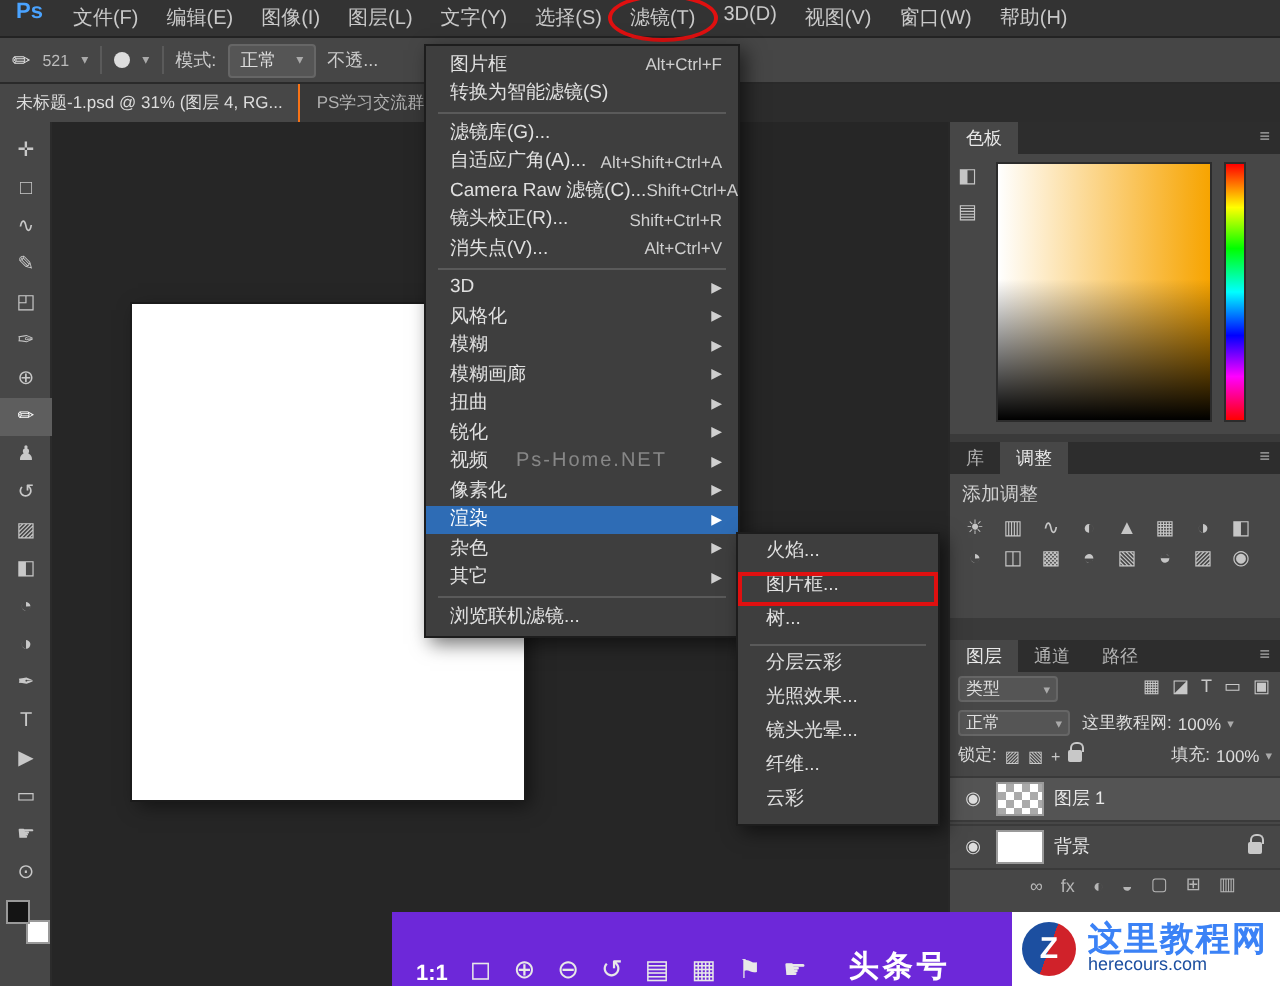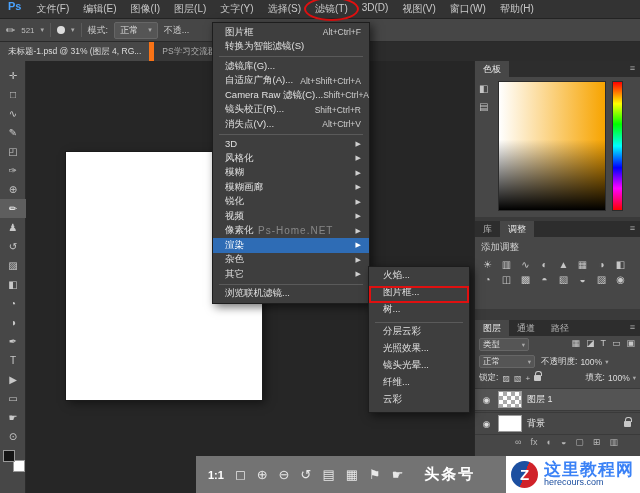--- a/index.html
+++ b/index.html
@@ -16,21 +16,21 @@
   .optionsbar{position:absolute;top:19px;left:0;right:0;height:23px;background:#464646;border-bottom:1px solid #2a2a2a;display:flex;align-items:center;gap:6px;padding-left:6px;font-size:9px;color:#ccc;z-index:4}
   .ob-ico{font-size:11px;color:#ddd}
   .ob-size{font-size:8px;color:#bbb}
   .ob-caret{font-size:7px;color:#aaa}
   .ob-div{width:1px;height:14px;background:#2e2e2e;border-right:1px solid #5a5a5a}
   .ob-dot{width:8px;height:8px;border-radius:50%;background:#ddd;display:inline-block}
   .osel{background:#555;border:1px solid #666;border-radius:2px;padding:1px 5px;display:flex;gap:10px;align-items:center;font-size:9px;color:#ddd}
 
   
   .tabbar{position:absolute;top:42px;left:0;right:0;height:19px;background:#2c2c2c;display:flex;z-index:4}
-  .doctab{height:19px;display:flex;align-items:center;padding:0 8px;font-size:8.5px;color:#b0b0b0;background:#383838;border-right:5px solid #f97316;white-space:nowrap;overflow:hidden}
+  .doctab{height:19px;display:flex;align-items:center;padding:0 8px;font-size:8.5px;color:#b0b0b0;background:#383838;border-right:1px solid #f97316;white-space:nowrap;overflow:hidden}
   .doctab.active{background:#474747;color:#ddd;max-width:172px}
 
   
   .toolcol{position:absolute;top:61px;left:0;width:26px;bottom:0;background:#474747;border-right:1px solid #2b2b2b;z-index:6}
   .tool{position:absolute;left:0;width:26px;height:19px;text-align:center;line-height:19px;font-size:10px;color:#c8c8c8}
   .tool.active{background:#5e5e5e;color:#fff}
   .fgbg{position:absolute;left:3px;width:22px;height:22px}
   .bgc{position:absolute;right:0;bottom:0;width:12px;height:12px;background:#fff;border:1px solid #999}
   .fgc{position:absolute;left:0;top:0;width:12px;height:12px;background:#141414;border:1px solid #999}
 
@@ -82,21 +82,21 @@
   .lrow{position:absolute;left:0;right:0;height:23px;display:flex;align-items:center;gap:5px;padding:0 5px;border-top:1px solid #3a3a3a;border-bottom:1px solid #3a3a3a}
   .lrow.sel{background:#545454}
   .eye{width:13px;text-align:center;font-size:9px;color:#ddd}
   .thumb{width:24px;height:17px;border:1px solid #9a9a9a;background:#fff;display:inline-block}
   .checker{background-color:#fff;background-image:linear-gradient(45deg,#aaa 25%,transparent 25%,transparent 75%,#aaa 75%),linear-gradient(45deg,#aaa 25%,transparent 25%,transparent 75%,#aaa 75%);background-size:8px 8px;background-position:0 0,4px 4px}
   .lname{font-size:9px;color:#e8e8e8}
   .rowlock{margin-left:auto;margin-right:4px}
   .lfooter{position:absolute;left:40px;top:101px;display:flex;gap:9px;font-size:9px;color:#b5b5b5;align-items:center}
 
   
-  .statusbar{position:absolute;left:196px;top:456px;width:444px;height:37px;background:#737373;display:flex;align-items:center;gap:11px;padding-left:12px;z-index:20}
+  .statusbar{position:absolute;left:196px;top:456px;width:444px;height:37px;background:#6d28d9;display:flex;align-items:flex-end;gap:11px;padding-left:12px;z-index:20}
   .szoom{color:#fff;font-size:11px;font-weight:bold}
   .sico{color:#e8e8e8;font-size:13px}
   .soverlay{color:#fff;font-size:15px;font-weight:bold;margin-left:10px;letter-spacing:2px}
   .brandcard{position:absolute;left:506px;top:456px;width:134px;height:37px;background:#fff;z-index:30;display:flex;align-items:center;padding-left:5px;gap:6px}
   .blogo{width:27px;height:27px;border-radius:50%;background:conic-gradient(from 200deg,#1c4fa0 0 180deg,#d0222a 180deg 360deg);color:#fff;font-weight:bold;font-size:15px;display:flex;align-items:center;justify-content:center;flex:none}
   .btxt{display:flex;flex-direction:column}
   .bname{color:#3b82f6;font-size:17px;font-weight:bold;line-height:15px;letter-spacing:1px}
   .bdom{color:#1c4fa0;font-size:9px;line-height:10px}
 </style>
 </head>
@@ -218,20 +218,24 @@
     </div>
     <div class="mi">
       <span class="ml">模糊</span>
       <span class="arr">▶</span>
     </div>
     <div class="mi">
       <span class="ml">模糊画廊</span>
       <span class="arr">▶</span>
     </div>
     <div class="mi">
+      <span class="ml">扭曲</span>
+      <span class="arr">▶</span>
+    </div>
+    <div class="mi">
       <span class="ml">锐化</span>
       <span class="arr">▶</span>
     </div>
     <div class="mi">
       <span class="ml">视频</span>
       <span class="arr">▶</span>
     </div>
     <div class="mi">
       <span class="ml">像素化</span>
       <span class="arr">▶</span>
@@ -339,21 +343,21 @@
         <span>◪</span>
         <span>T</span>
         <span>▭</span>
         <span>▣</span>
       </div>
       <div class="bsel">
         <span>正常</span>
         <span class="tinycaret">▾</span>
       </div>
       <div class="oprow">
-        <span>不透明度:</span>
+        <span>这里教程网:</span>
         <span>100%</span>
         <span class="tinycaret">▾</span>
       </div>
       <div class="lockrow">
         <span>锁定:</span>
         <span class="lockicon">▨</span>
         <span class="lockicon">▧</span>
         <span class="lockicon">+</span>
         <span class="lock"></span>
         <div class="fillrow">

